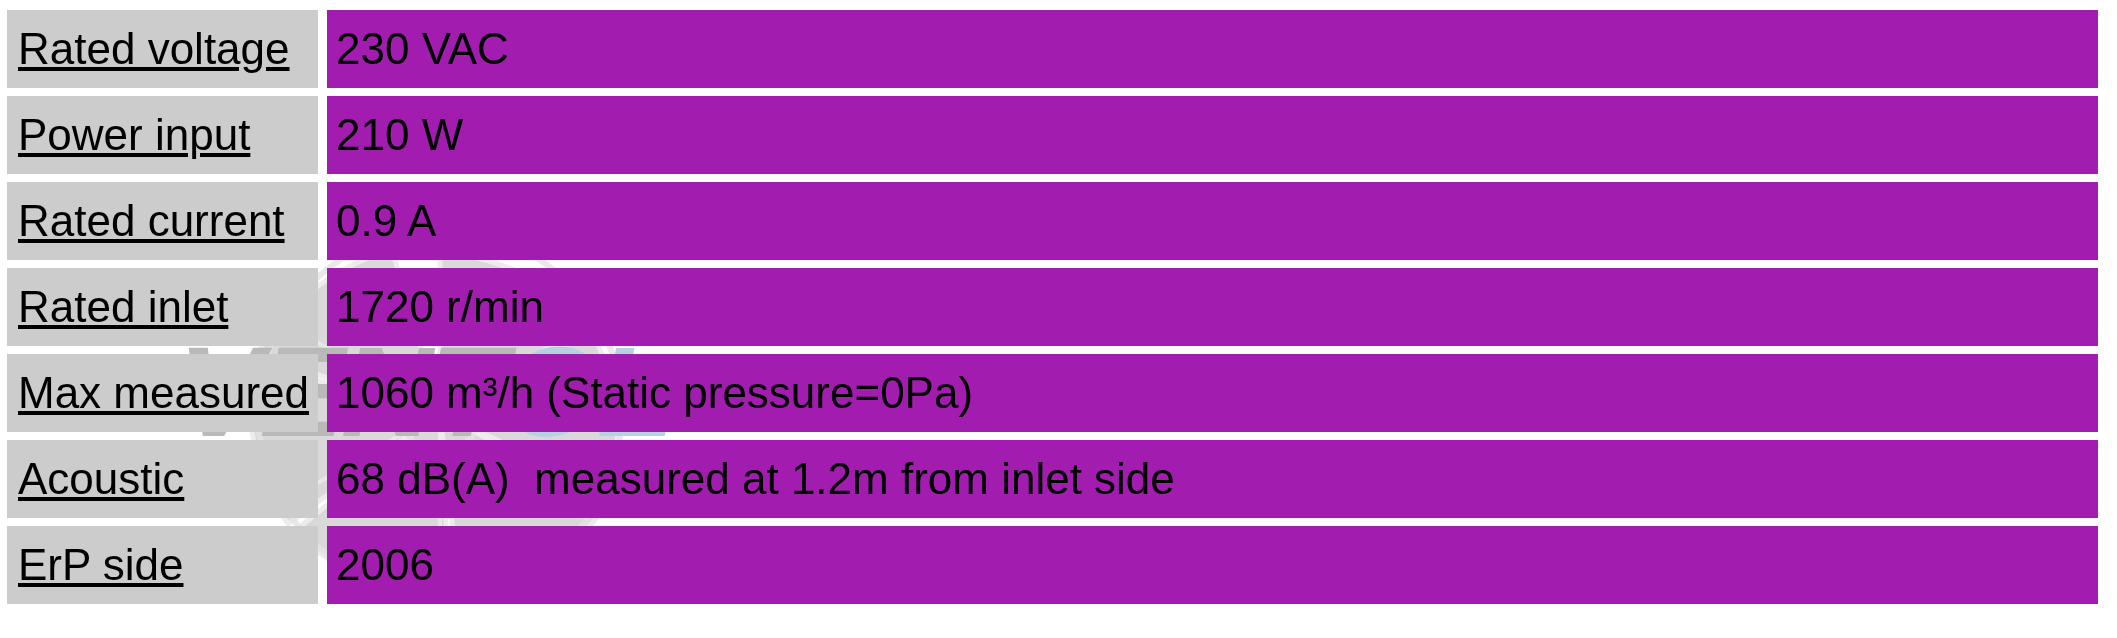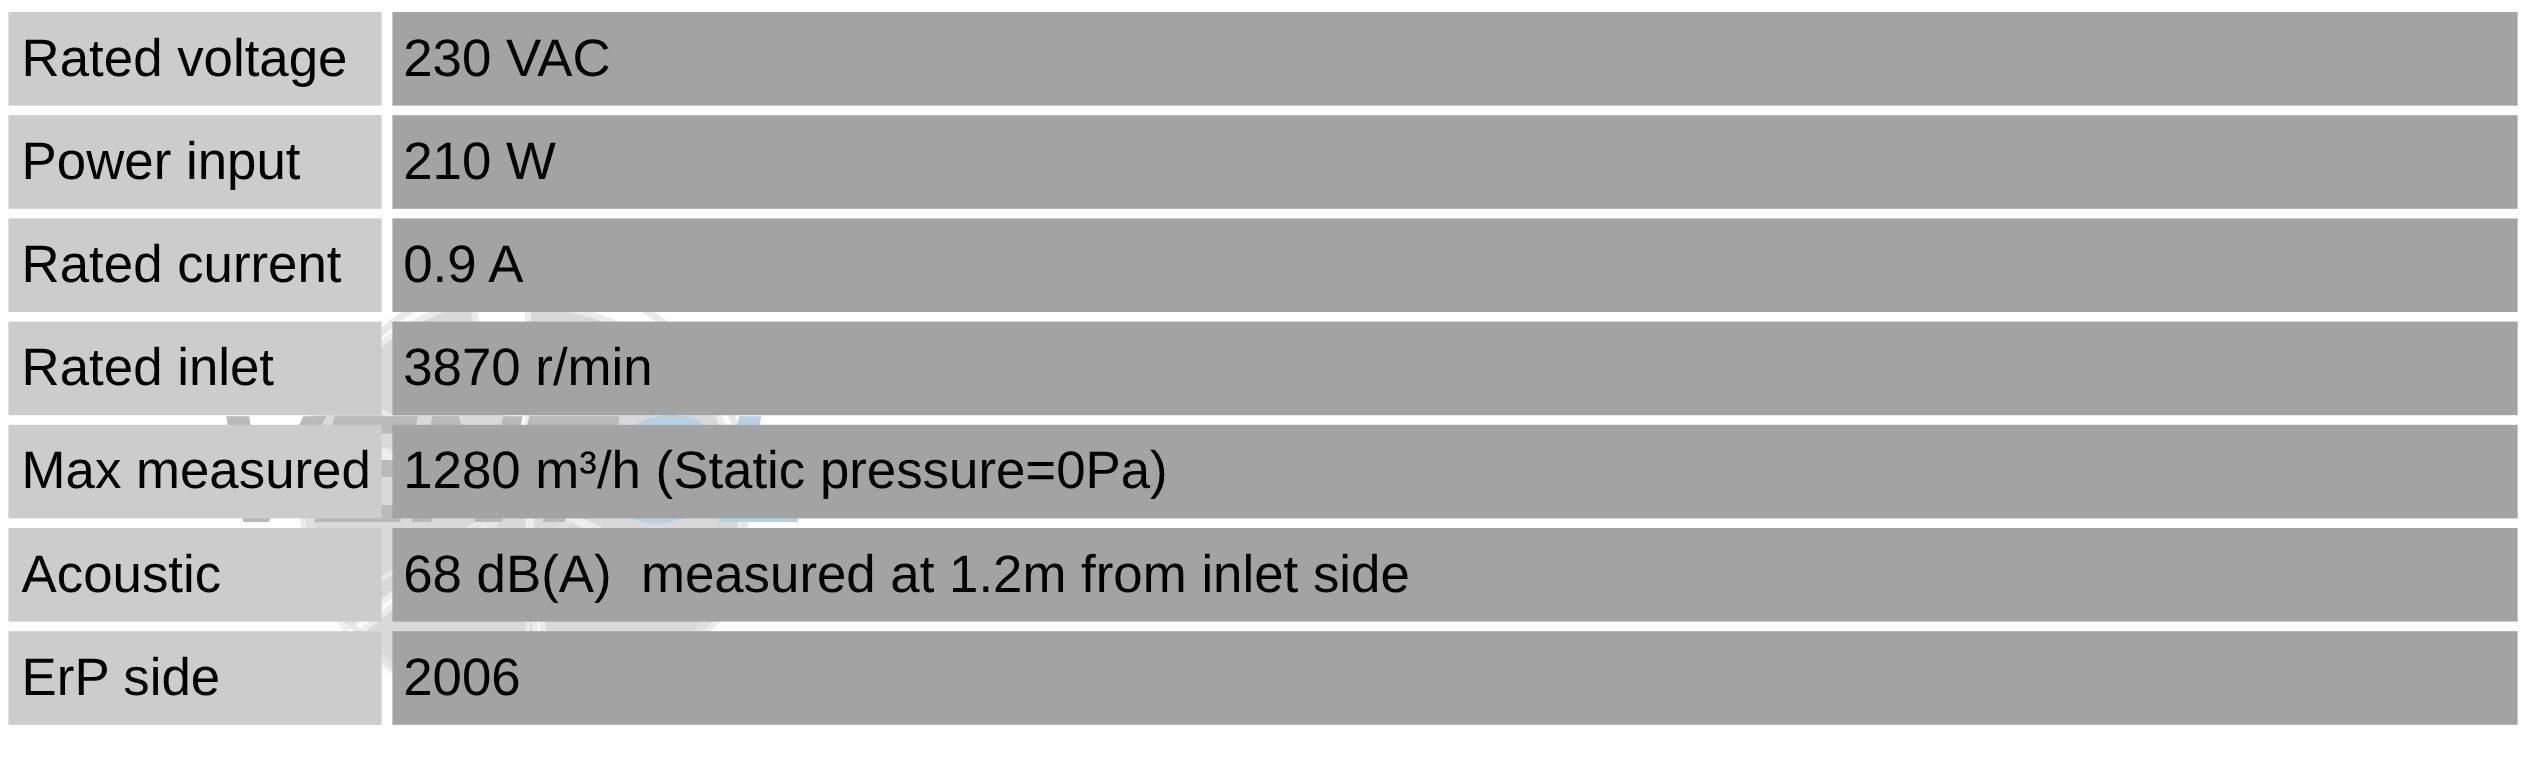--- a/index.html
+++ b/index.html
@@ -82,26 +82,27 @@
     line-height: 1;
     white-space: pre;
     overflow: hidden;
   }
   .cell-label {
     position: absolute;
     left: 7px;
     width: 311px;
     background: #cccccc;
     padding-left: 11px;
+    text-decoration: underline;
   }
   .cell-value {
     position: absolute;
     left: 327px;
     width: 1771px;
-    background: #a3a3a3;
+    background: #a21caf;
     padding-left: 9px;
   }
 </style>
 </head>
 <body>
 
 <div id="spec-root">
 
   <div id="watermark">
     <svg viewBox="0 0 600 420" xmlns="http://www.w3.org/2000/svg">
@@ -143,26 +144,26 @@
       <div class="cell cell-value">210 W</div>
     </div>
 
     <div class="spec-row" style="top:182px;">
       <div class="cell cell-label">Rated current</div>
       <div class="cell cell-value">0.9 A</div>
     </div>
 
     <div class="spec-row" style="top:268px;">
       <div class="cell cell-label">Rated inlet</div>
-      <div class="cell cell-value">3870 r/min</div>
+      <div class="cell cell-value">1720 r/min</div>
     </div>
 
     <div class="spec-row" style="top:354px;">
       <div class="cell cell-label">Max measured</div>
-      <div class="cell cell-value">1280 m³/h (Static pressure=0Pa)</div>
+      <div class="cell cell-value">1060 m³/h (Static pressure=0Pa)</div>
     </div>
 
     <div class="spec-row" style="top:440px;">
       <div class="cell cell-label">Acoustic</div>
       <div class="cell cell-value">68 dB(A)  measured at 1.2m from inlet side</div>
     </div>
 
     <div class="spec-row" style="top:526px;">
       <div class="cell cell-label">ErP side</div>
       <div class="cell cell-value">2006</div>

